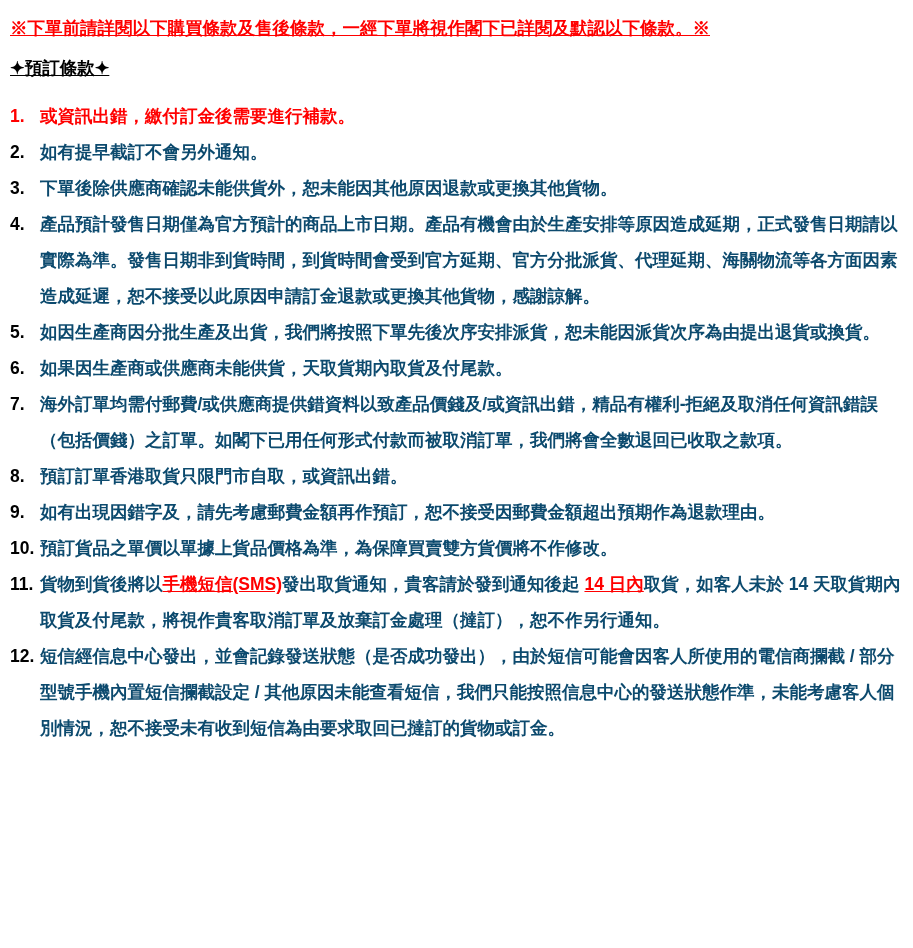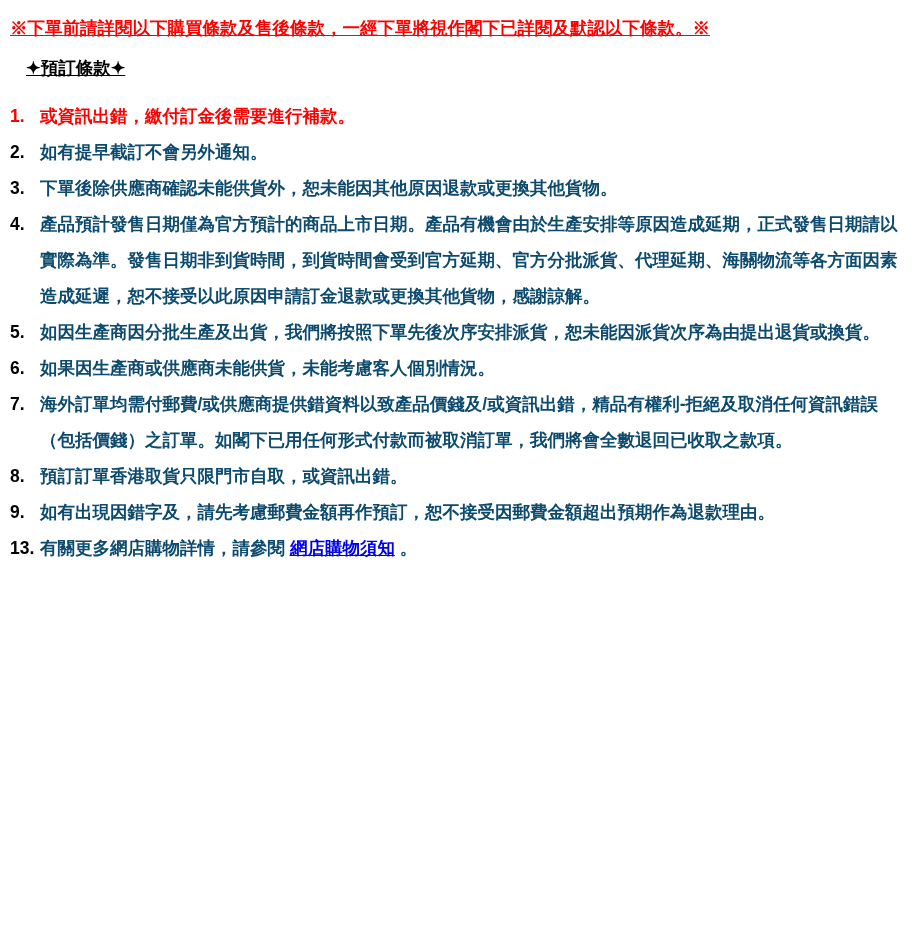--- a/index.html
+++ b/index.html
@@ -19,21 +19,21 @@
     color: #000000;
   }
   .notice-title {
     color: #ff0000;
     text-decoration: underline;
     margin: 0 0 4px 0;
   }
   .section-title {
     color: #000000;
     text-decoration: underline;
-    margin: 0 0 12px 16px;
+    margin: 0 0 12px 0;
   }
   .terms {
     margin: 0;
   }
   .term {
     display: flex;
     align-items: flex-start;
   }
   .term .num {
     flex: 0 0 30px;
@@ -78,31 +78,39 @@
     <div class="term">
       <span class="num">4.</span>
       <span class="body"><span class="seg normal">產品預計發售日期僅為官方預計的商品上市日期。產品有機會由於生產安排等原因造成延期，正式發售日期請以實際為準。發售日期非到貨時間，到貨時間會受到官方延期、官方分批派貨、代理延期、海關物流等各方面因素造成延遲，恕不接受以此原因申請訂金退款或更換其他貨物，感謝諒解。</span></span>
     </div>
     <div class="term">
       <span class="num">5.</span>
       <span class="body"><span class="seg normal">如因生產商因分批生產及出貨，我們將按照下單先後次序安排派貨，恕未能因派貨次序為由提出退貨或換貨。</span></span>
     </div>
     <div class="term">
       <span class="num">6.</span>
-      <span class="body"><span class="seg normal">如果因生產商或供應商未能供貨，未能考慮客人個別情況。</span></span>
+      <span class="body"><span class="seg normal">如果因生產商或供應商未能供貨，天取貨期內取貨及付尾款。</span></span>
     </div>
     <div class="term">
       <span class="num">7.</span>
       <span class="body"><span class="seg normal">海外訂單均需付郵費/或供應商提供錯資料以致產品價錢及/或資訊出錯，精品有權利-拒絕及取消任何資訊錯誤（包括價錢）之訂單。如閣下已用任何形式付款而被取消訂單，我們將會全數退回已收取之款項。</span></span>
     </div>
     <div class="term">
       <span class="num">8.</span>
       <span class="body"><span class="seg normal">預訂訂單香港取貨只限門市自取，或資訊出錯。</span></span>
     </div>
     <div class="term">
       <span class="num">9.</span>
       <span class="body"><span class="seg normal">如有出現因錯字及，請先考慮郵費金額再作預訂，恕不接受因郵費金額超出預期作為退款理由。</span></span>
     </div>
     <div class="term">
-      <span class="num">13.</span>
-      <span class="body"><span class="seg normal">有關更多網店購物詳情，請參閱 </span><a class="seg link" href="#">網店購物須知</a><span class="seg normal"> 。</span></span>
+      <span class="num">10.</span>
+      <span class="body"><span class="seg normal">預訂貨品之單價以單據上貨品價格為準，為保障買賣雙方貨價將不作修改。</span></span>
+    </div>
+    <div class="term">
+      <span class="num">11.</span>
+      <span class="body"><span class="seg normal">貨物到貨後將以</span><span class="seg red-u">手機短信(SMS)</span><span class="seg normal">發出取貨通知，貴客請於發到通知後起 </span><span class="seg red-u">14 日內</span><span class="seg normal">取貨，如客人未於 14 天取貨期內取貨及付尾款，將視作貴客取消訂單及放棄訂金處理（撻訂），恕不作另行通知。</span></span>
+    </div>
+    <div class="term">
+      <span class="num">12.</span>
+      <span class="body"><span class="seg normal">短信經信息中心發出，並會記錄發送狀態（是否成功發出），由於短信可能會因客人所使用的電信商攔截 / 部分型號手機內置短信攔截設定 / 其他原因未能查看短信，我們只能按照信息中心的發送狀態作準，未能考慮客人個別情況，恕不接受未有收到短信為由要求取回已撻訂的貨物或訂金。</span></span>
     </div>
   </div>
 
 </body></html>

